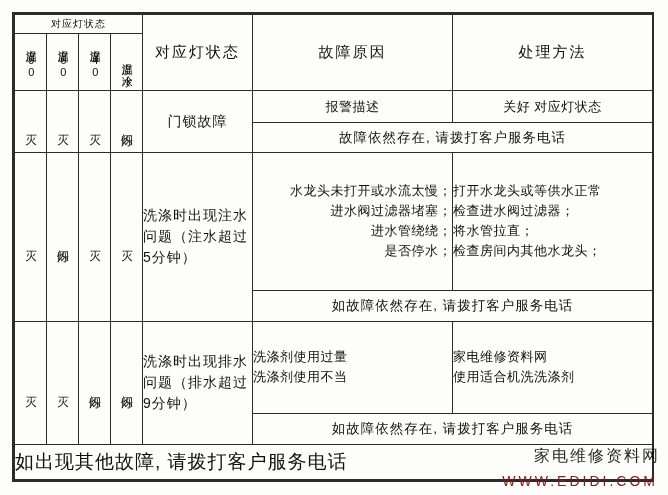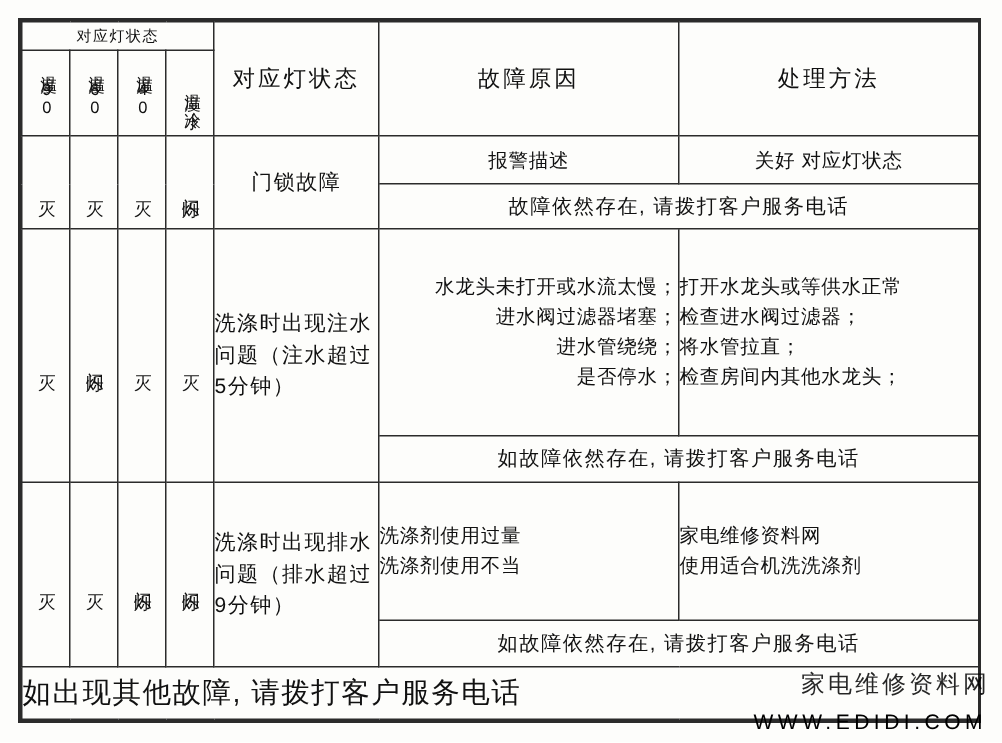--- a/index.html
+++ b/index.html
@@ -122,21 +122,21 @@
     color: #000000;
     letter-spacing: 2px;
     opacity: 0.85;
     font-family: "Liberation Sans", sans-serif;
   }
   .watermark2 {
     position: absolute;
     right: 10px;
     bottom: 6px;
     font-size: 14px;
-    color: #000000;
+    color: #7f1d1d;
     letter-spacing: 3px;
     font-family: "Liberation Sans", sans-serif;
   }
 </style>
 </head>
 <body>
 
 <div id="sheet">
 
   <div class="table-wrap">

